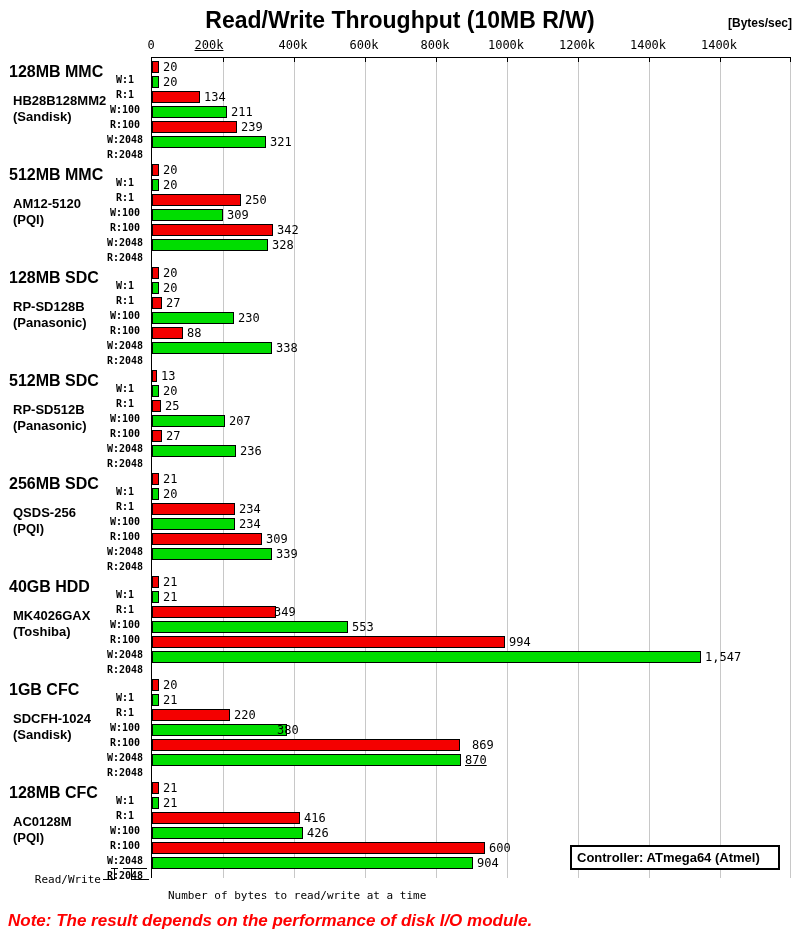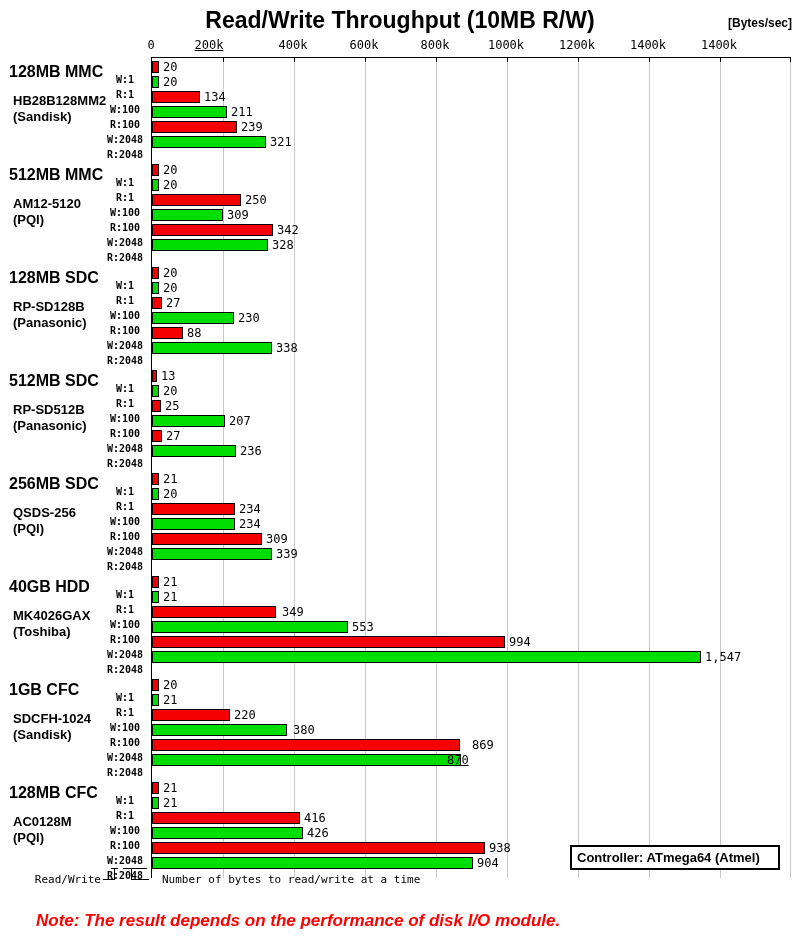--- a/index.html
+++ b/index.html
@@ -22,21 +22,21 @@
   .vlabel{position:absolute;top:2px;font:12px "DejaVu Sans Mono",monospace;line-height:11px;white-space:nowrap;}
   .ginfo{position:absolute;left:-143px;width:140px;}
   .gname{position:absolute;top:3px;left:0;font:bold 16px "Liberation Sans",sans-serif;white-space:nowrap;}
   .gmodel{position:absolute;top:33px;left:4px;font:bold 13px "Liberation Sans",sans-serif;white-space:nowrap;}
   .gmaker{position:absolute;top:49px;left:4px;font:bold 13px "Liberation Sans",sans-serif;white-space:nowrap;}
   .legline{position:absolute;background:#000;}
   .legtext{position:absolute;top:873px;font:11px "DejaVu Sans Mono",monospace;white-space:nowrap;}
   #infobox{position:absolute;left:570px;top:845px;width:196px;background:#fff;
            border:2px solid #000;padding:2px 5px;font:bold 13px "Liberation Sans",sans-serif;line-height:17px;}
   #note{position:absolute;left:8px;top:911px;font:bold italic 17px "Liberation Sans",sans-serif;
-        font-style:italic;color:#ff0000;white-space:nowrap;margin-left:28px;}
+        font-style:italic;color:#ff0000;white-space:nowrap;}
 </style>
 </head>
 <body>
 
 <div id="root">
   <div class="title">Read/Write Throughput (10MB R/W)</div>
   <div class="unit">[Bytes/sec]</div>
 
   <div id="ticklabels">
       <div class="ticklabel" style="left: 116px;">0</div>
@@ -266,21 +266,21 @@
           <span class="vlabel" style="left: 11px;">21</span>
         </div>
         <div class="row" style="top: 15px;">
           <span class="rlabel">R:1</span>
           <div class="bar" style="width: 7px; background: rgb(0, 221, 0);"></div>
           <span class="vlabel" style="left: 11px;">21</span>
         </div>
         <div class="row" style="top: 30px;">
           <span class="rlabel">W:100</span>
           <div class="bar" style="width: 124px; background: rgb(244, 0, 0);"></div>
-          <span class="vlabel" style="left: 130px;">349</span>
+          <span class="vlabel" style="left: 122px;">349</span>
         </div>
         <div class="row" style="top: 45px;">
           <span class="rlabel">R:100</span>
           <div class="bar" style="width: 196px; background: rgb(0, 221, 0);"></div>
           <span class="vlabel" style="left: 200px;">553</span>
         </div>
         <div class="row" style="top: 60px;">
           <span class="rlabel">W:2048</span>
           <div class="bar" style="width: 353px; background: rgb(244, 0, 0);"></div>
           <span class="vlabel" style="left: 357px;">994</span>
@@ -308,31 +308,31 @@
           <span class="vlabel" style="left: 11px;">21</span>
         </div>
         <div class="row" style="top: 30px;">
           <span class="rlabel">W:100</span>
           <div class="bar" style="width: 78px; background: rgb(244, 0, 0);"></div>
           <span class="vlabel" style="left: 82px;">220</span>
         </div>
         <div class="row" style="top: 45px;">
           <span class="rlabel">R:100</span>
           <div class="bar" style="width: 135px; background: rgb(0, 221, 0);"></div>
-          <span class="vlabel" style="left: 141px;">380</span>
+          <span class="vlabel" style="left: 125px;">380</span>
         </div>
         <div class="row" style="top: 60px;">
           <span class="rlabel">W:2048</span>
           <div class="bar" style="width: 308px; background: rgb(244, 0, 0);"></div>
           <span class="vlabel" style="left: 320px;">869</span>
         </div>
         <div class="row" style="top: 75px;">
           <span class="rlabel">R:2048</span>
           <div class="bar" style="width: 309px; background: rgb(0, 221, 0);"></div>
-          <span class="vlabel" style="left: 295px; text-decoration: underline;">870</span>
+          <span class="vlabel" style="left: 313px; text-decoration: underline;">870</span>
         </div>
       </div>
       <div class="group" style="top: 723px; height: 90px;">
         <div class="ginfo">
           <div class="gname">128MB CFC</div>
           <div class="gmodel">AC0128M</div>
           <div class="gmaker">(PQI)</div>
         </div>
         <div class="row" style="top: 0px;">
           <span class="rlabel">W:1</span>
@@ -350,37 +350,37 @@
           <span class="vlabel" style="left: 152px;">416</span>
         </div>
         <div class="row" style="top: 45px;">
           <span class="rlabel">R:100</span>
           <div class="bar" style="width: 151px; background: rgb(0, 221, 0);"></div>
           <span class="vlabel" style="left: 155px;">426</span>
         </div>
         <div class="row" style="top: 60px;">
           <span class="rlabel">W:2048</span>
           <div class="bar" style="width: 333px; background: rgb(244, 0, 0);"></div>
-          <span class="vlabel" style="left: 337px;">938</span>
+          <span class="vlabel" style="left: 337px;">600</span>
         </div>
         <div class="row" style="top: 75px;">
           <span class="rlabel">R:2048</span>
           <div class="bar" style="width: 321px; background: rgb(0, 221, 0);"></div>
           <span class="vlabel" style="left: 325px;">904</span>
         </div>
       </div>
     </div>
 
   <div class="legline" style="left:111px;top:868px;width:7px;height:1px;"></div>
   <div class="legline" style="left:123px;top:868px;width:24px;height:1px;"></div>
   <div class="legline" style="left:114px;top:869px;width:1px;height:10px;"></div>
   <div class="legline" style="left:103px;top:879px;width:12px;height:1px;"></div>
   <div class="legline" style="left:131px;top:869px;width:1px;height:10px;"></div>
   <div class="legline" style="left:131px;top:879px;width:18px;height:1px;"></div>
   <div class="legtext" style="right:699px;">Read/Write</div>
-  <div class="legtext" style="left:162px;">Number of bytes to read/write at a time</div>
+  <div class="legtext" style="left:168px;margin-top:16px;">Number of bytes to read/write at a time</div>
 
   <div id="infobox">
     <div>Controller: ATmega64 (Atmel)</div>
   </div>
 
   <div id="note">Note: The result depends on the performance of disk I/O module.</div>
 </div>
 
 </body></html>

